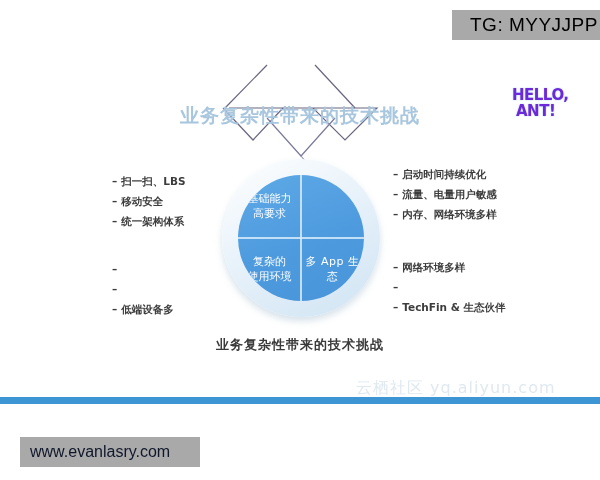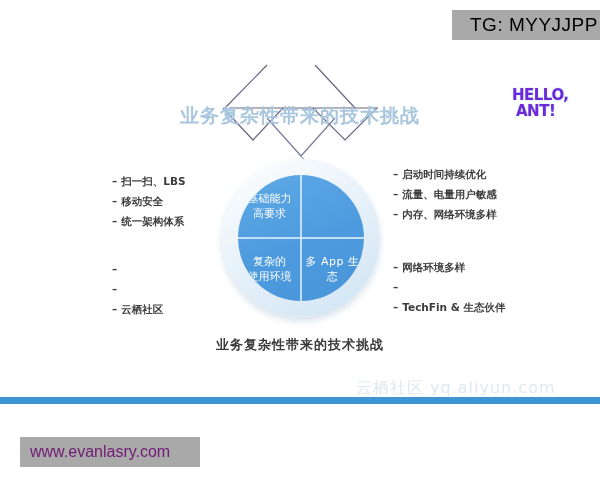--- a/index.html
+++ b/index.html
@@ -124,21 +124,21 @@
     white-space:nowrap;
     font-family:"DejaVu Sans",sans-serif;
   }
 
   
   #wm-bar{
     position:absolute;left:20px;top:437px;width:180px;height:30px;
     background:#a9a9a9;display:flex;align-items:center;
   }
   #wm-bar .txt{
-    color:#701a75;font-size:16px;padding-left:10px;white-space:nowrap;
+    color:#0f172a;font-size:16px;padding-left:10px;white-space:nowrap;
     font-family:"Liberation Sans",sans-serif;
   }
 </style>
 </head>
 <body>
 
 <div class="slide">
 
   <div id="chevrons">
     <svg width="195" height="115" viewBox="0 0 195 115" xmlns="http://www.w3.org/2000/svg">
@@ -205,21 +205,21 @@
 
   <div class="blist" id="list-bl">
     <div class="row">
       <span class="dash">–</span>
     </div>
     <div class="row">
       <span class="dash">–</span>
     </div>
     <div class="row">
       <span class="dash">–</span>
-      <span>云栖社区</span>
+      <span>低端设备多</span>
     </div>
   </div>
 
   <div class="blist" id="list-tr">
     <div class="row">
       <span class="dash">–</span>
       <span>启动时间持续优化</span>
     </div>
     <div class="row">
       <span class="dash">–</span>

